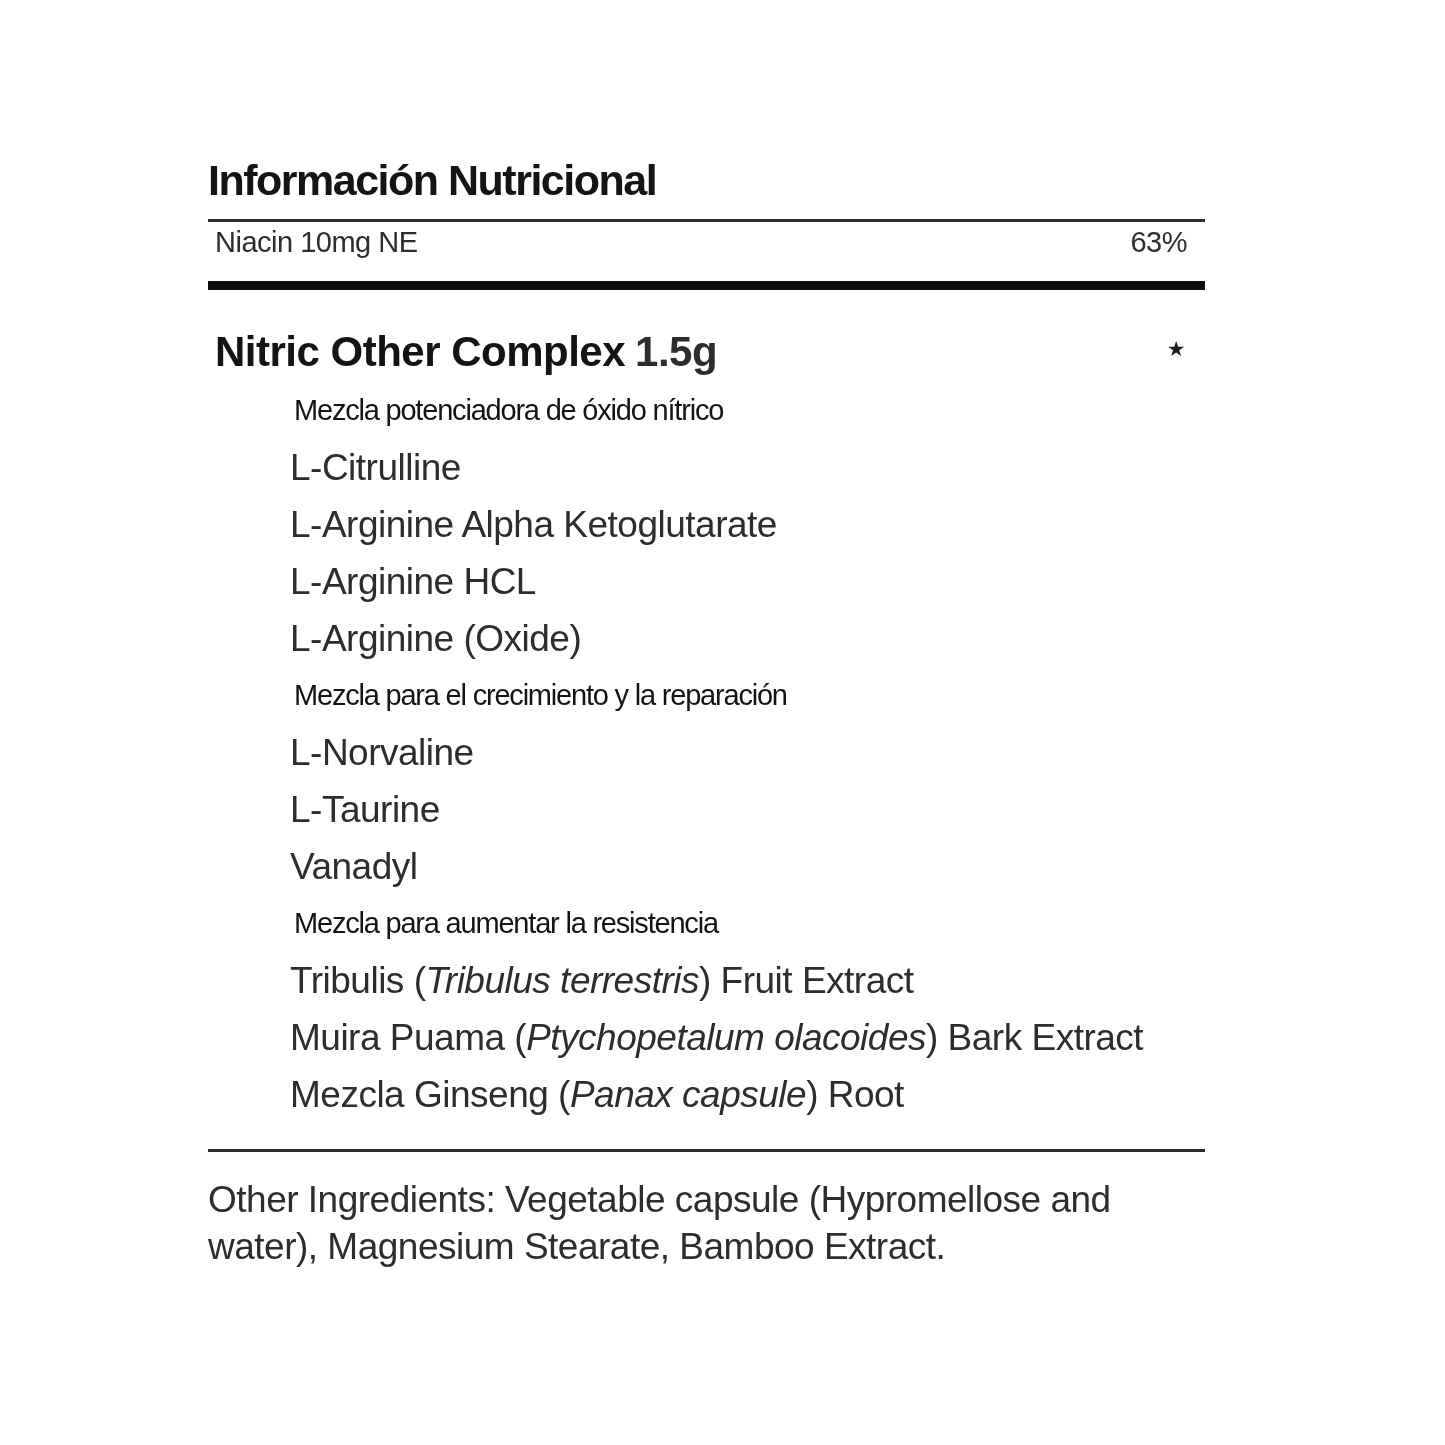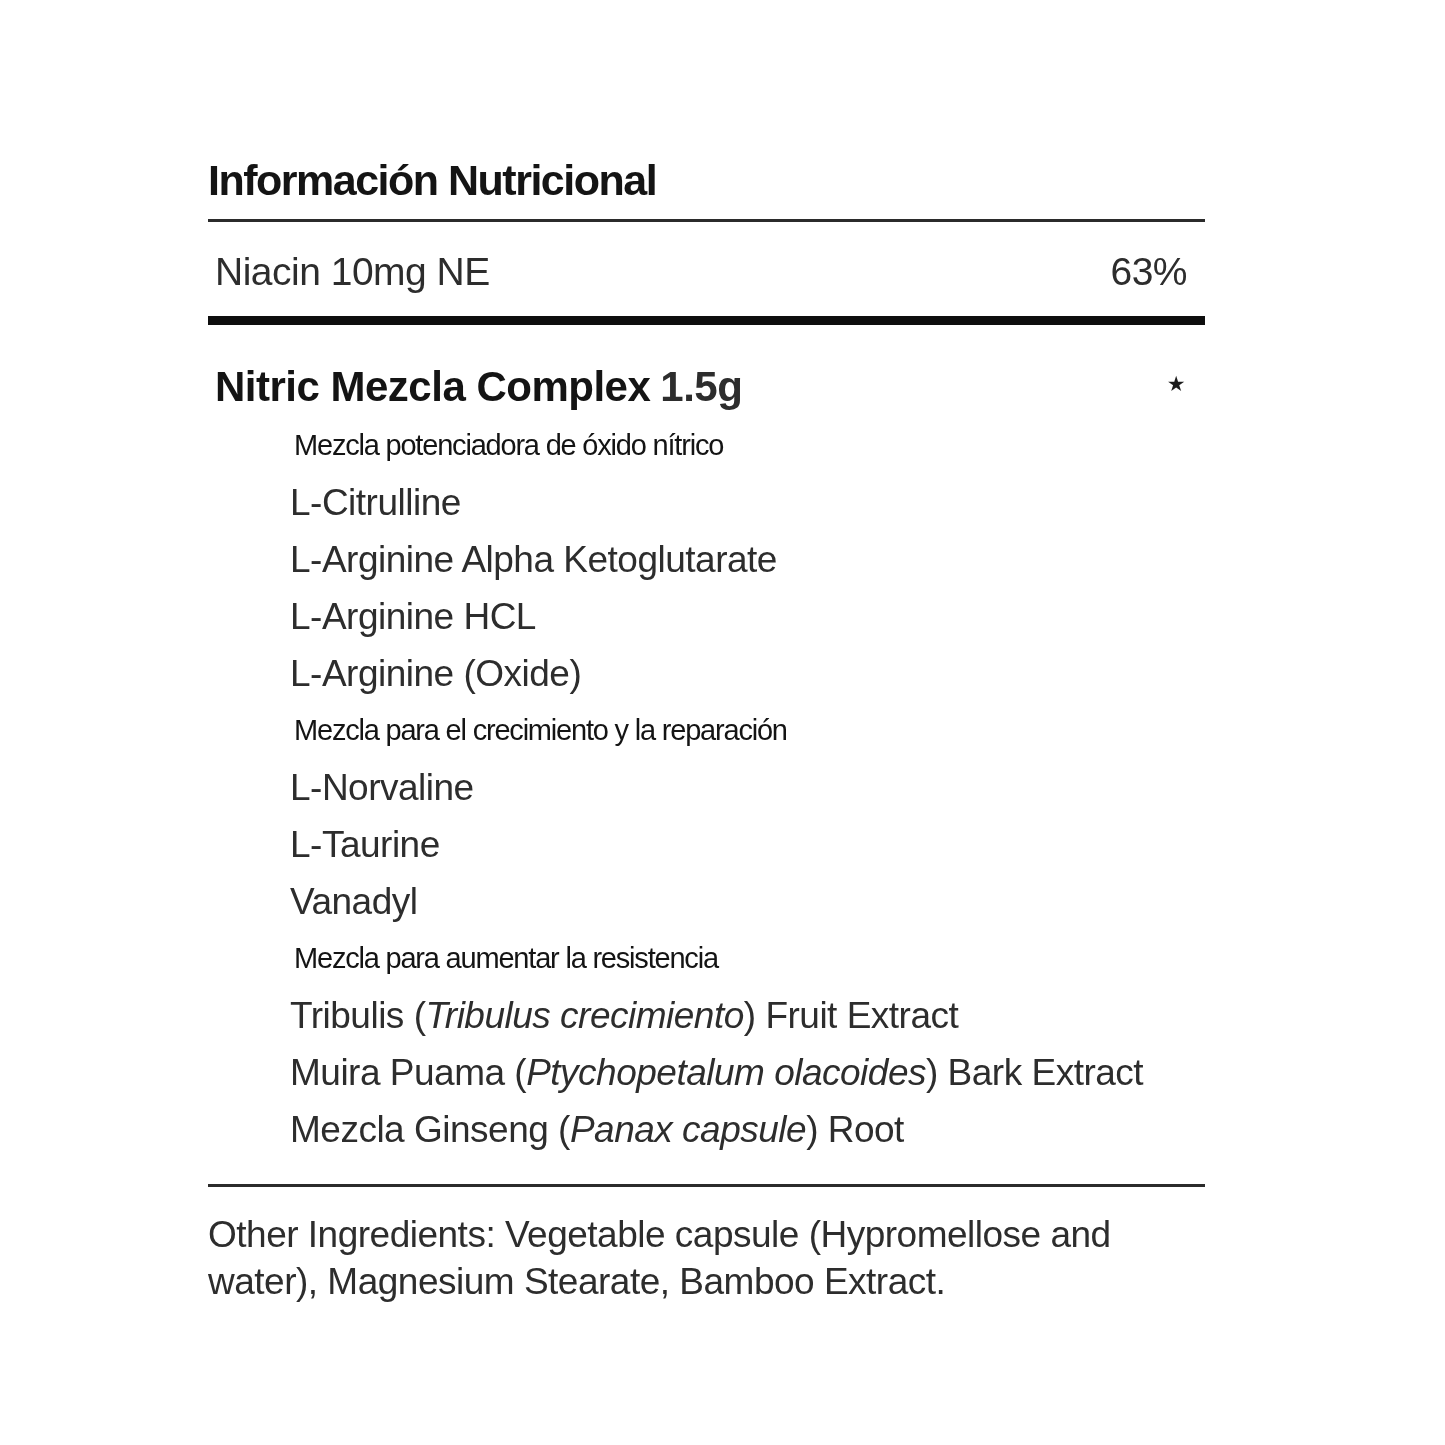--- a/index.html
+++ b/index.html
@@ -20,22 +20,22 @@
     font-size:43px;
     font-weight:700;
     letter-spacing:-1.5px;
     color:var(--heading,#141414);
     line-height:1.15;
   }
   .rule{height:0;border:none;border-top:3px solid var(--rule-thin,#2b2b2b);margin:0;}
   .rule-thick{height:9px;background:var(--rule-thick,#0e0e0e);}
   .nutrient-row{
     display:flex;justify-content:space-between;align-items:flex-start;
-    padding:28px 18px 22px 7px;
-    font-size:39px;color:var(--text,#2d2d2d);
+    padding:4px 18px 22px 7px;
+    font-size:29px;color:var(--text,#2d2d2d);
     letter-spacing:-0.5px;
   }
   .complex-row{
     display:flex;justify-content:space-between;align-items:flex-start;
     margin-top:36px;
     padding-left:7px;
     font-size:42px;line-height:52px;
     color:var(--text,#2d2d2d);
     letter-spacing:-0.5px;
   }
@@ -86,37 +86,37 @@
 
     <div class="nutrient-row">
       <span>Niacin 10mg NE</span>
       <span>63%</span>
     </div>
 
     <div class="rule-thick"></div>
 
     <div class="complex-row">
       <span>
-        <span class="complex-name">Nitric Mezcla Complex</span><span class="complex-amount">1.5g</span>
+        <span class="complex-name">Nitric Other Complex</span><span class="complex-amount">1.5g</span>
       </span>
       <span class="dv-star">★</span>
     </div>
 
     <div class="blends" id="blends">
         <div class="blend-heading">Mezcla potenciadora de óxido nítrico</div>
         <div class="blend-item"><span>L-Citrulline</span></div>
         <div class="blend-item"><span>L-Arginine Alpha Ketoglutarate</span></div>
         <div class="blend-item"><span>L-Arginine HCL</span></div>
         <div class="blend-item"><span>L-Arginine (Oxide)</span></div>
         <div class="blend-heading">Mezcla para el crecimiento y la reparación</div>
         <div class="blend-item"><span>L-Norvaline</span></div>
         <div class="blend-item"><span>L-Taurine</span></div>
         <div class="blend-item"><span>Vanadyl</span></div>
         <div class="blend-heading">Mezcla para aumentar la resistencia</div>
-        <div class="blend-item"><span>Tribulis (</span><span class="sci">Tribulus crecimiento</span><span>) Fruit Extract</span></div>
+        <div class="blend-item"><span>Tribulis (</span><span class="sci">Tribulus terrestris</span><span>) Fruit Extract</span></div>
         <div class="blend-item"><span>Muira Puama (</span><span class="sci">Ptychopetalum olacoides</span><span>) Bark Extract</span></div>
         <div class="blend-item"><span>Mezcla Ginseng (</span><span class="sci">Panax capsule</span><span>) Root</span></div>
       </div>
 
     <div class="rule rule-bottom"></div>
 
     <p class="other-ingredients" id="other-ingredients">
         <span class="oi-line">Other Ingredients: Vegetable capsule (Hypromellose and</span>
         <span class="oi-line">water), Magnesium Stearate, Bamboo Extract.</span>
       </p>

